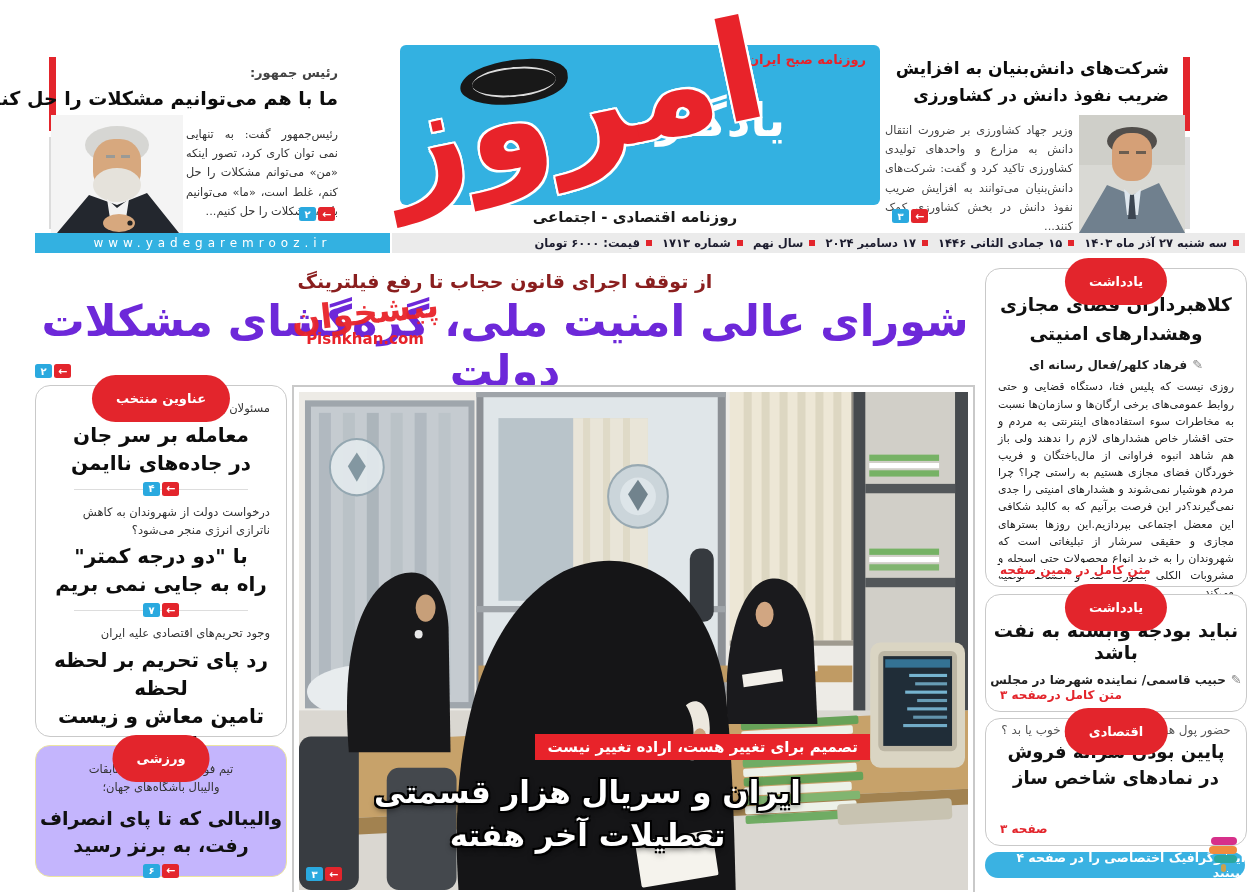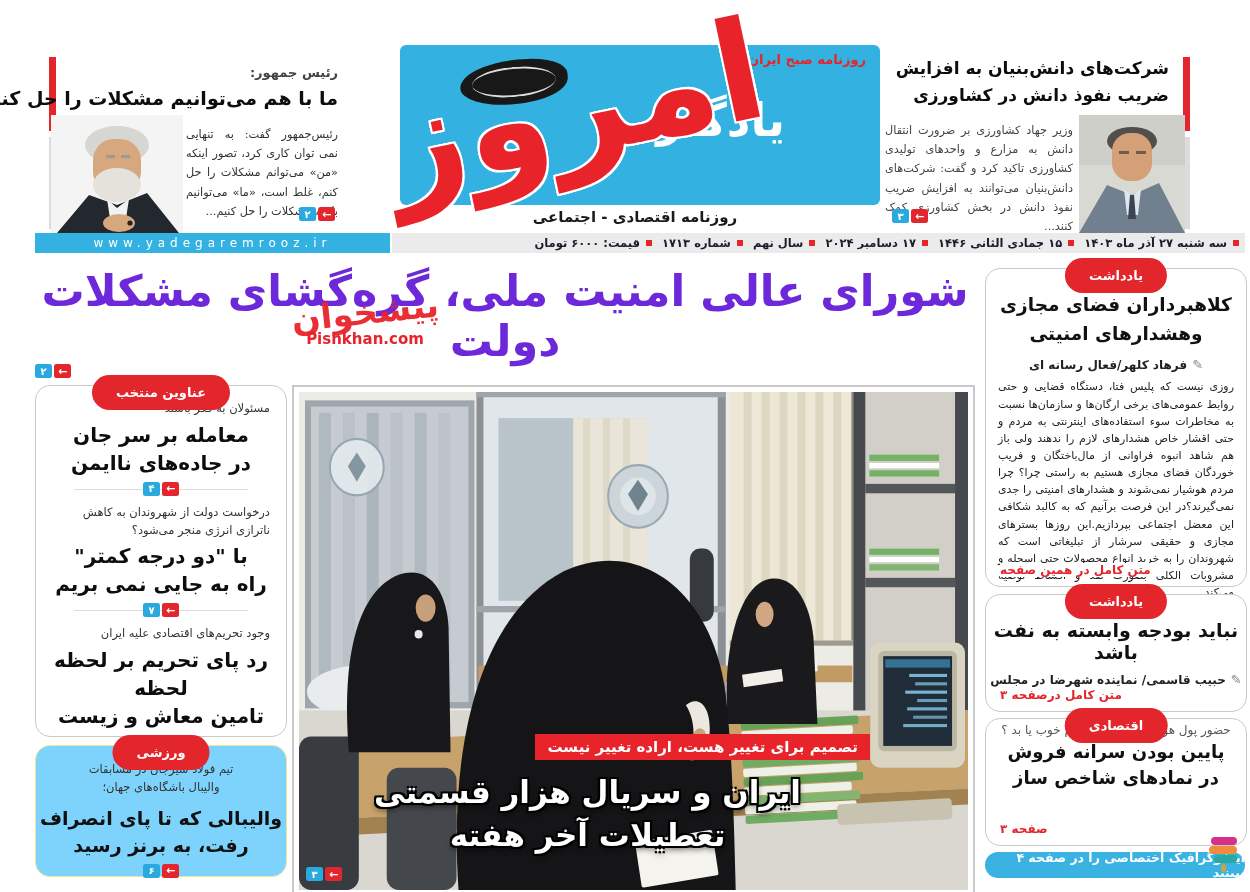--- a/index.html
+++ b/index.html
@@ -56,21 +56,21 @@
   .headband{left:35px;top:262px;width:940px;height:120px;}
   .hb-kicker{margin-top:8px;text-align:center;font-size:19px;font-weight:bold;color:#8a1e1e;}
   .hb-title{text-align:center;font-size:43px;font-weight:bold;color:#6d28d9;margin-top:4px;letter-spacing:-1px;}
   .watermark{left:245px;top:30px;width:170px;text-align:center;color:#e8232a;z-index:2;}
   .wm-fa{display:block;font-size:34px;font-weight:bold;transform:rotate(-6deg);opacity:.95;}
   .wm-en{display:block;font-size:15px;font-weight:bold;margin-top:-2px;direction:ltr;}
 
   
   .box{position:absolute;background:#fff;border:1.5px solid #c9c9c9;border-radius:15px;overflow:visible;}
   .pill{position:absolute;top:-11px;left:50%;transform:translateX(-50%);background:#e3252c;color:#fff;
-        font-size:13px;font-weight:bold;padding:10px 24px;border-radius:999px;white-space:nowrap;z-index:2;}
+        font-size:13px;font-weight:bold;padding:16px 24px;border-radius:999px;white-space:nowrap;z-index:2;}
 
   .sb1{left:985px;top:268px;width:260px;height:317px;}
   .sb2{left:985px;top:594px;width:260px;height:116px;}
   .sb3{left:985px;top:718px;width:260px;height:126px;}
   .sb1 .t{margin-top:22px;text-align:center;font-size:18.5px;font-weight:bold;line-height:1.55;}
   .author{display:flex;align-items:center;justify-content:center;gap:5px;margin-top:9px;
           font-size:12px;font-weight:bold;color:#222;}
   .pen{color:#888;font-size:13px;}
   .sb-body{margin:6px 12px 0;font-size:11px;line-height:1.56;text-align:justify;color:#1c1c1c;}
   .linkL{position:absolute;bottom:9px;left:14px;color:#e3252c;font-weight:bold;font-size:12px;background:#fff;}
@@ -87,21 +87,21 @@
   .ii3{width:23px;background:#2aa7a0;}
   .ii4{width:5px;height:12px;border-radius:2px;background:#caa24e;margin:0 auto;}
 
   
   .selbox{left:35px;top:385px;width:250px;height:350px;}
   .item-kicker{margin-top:14px;text-align:right;font-size:11.5px;color:#333;line-height:1.55;padding:0 16px;}
   .item-title{text-align:center;font-size:20px;font-weight:bold;line-height:1.4;margin-top:3px;color:#0d0d0d;}
   .divider{position:relative;height:1px;background:#ddd;margin:12px 38px 2px;}
   .divider .mk{position:absolute;left:50%;top:-7px;transform:translateX(-50%);}
 
-  .sportbox{left:35px;top:745px;width:250px;height:130px;background:#7dd3fc;border:1px solid #ece5a0;
+  .sportbox{left:35px;top:745px;width:250px;height:130px;background:#c4b5fd;border:1px solid #ece5a0;
             border-radius:15px;position:absolute;}
   .sport-kicker{margin-top:15px;text-align:center;font-size:11.5px;color:#333;line-height:1.55;}
   .sport-title{text-align:center;font-size:19px;font-weight:bold;line-height:1.45;margin-top:8px;}
 
   
   .photo{left:292px;top:385px;width:683px;height:512px;border:2px solid #c9c9c9;background:#fff;
          box-sizing:border-box;padding:5px;}
   .scene{width:100%;height:100%;display:block;}
   .ph-caption{position:absolute;top:347px;right:103px;background:#e8232a;color:#fff;font-size:15px;
               font-weight:bold;padding:4px 12px;white-space:nowrap;}
@@ -177,20 +177,21 @@
   <div class="ab datebar">
     <span class="dl">سه شنبه ۲۷ آذر ماه ۱۴۰۳</span>
     <span class="dl">۱۵ جمادی الثانی ۱۴۴۶</span>
     <span class="dl">۱۷ دسامبر ۲۰۲۴</span>
     <span class="dl">سال نهم</span>
     <span class="dl">شماره ۱۷۱۳</span>
     <span class="dl">قیمت: ۶۰۰۰ تومان</span>
   </div>
 
   <section class="ab headband">
+    <div class="hb-kicker">از توقف اجرای قانون حجاب تا رفع فیلترینگ</div>
     <h1 class="hb-title">شورای عالی امنیت ملی، گره‌گشای مشکلات دولت</h1>
     <div class="ab watermark">
       <span class="wm-fa">پیشخوان</span>
       <span class="wm-en">Pishkhan.com</span>
     </div>
     <span class="ab mk" style="left:0;bottom:4px;">
       <b class="n">۲</b>
         <b class="a">←</b>
     </span>
   </section>

